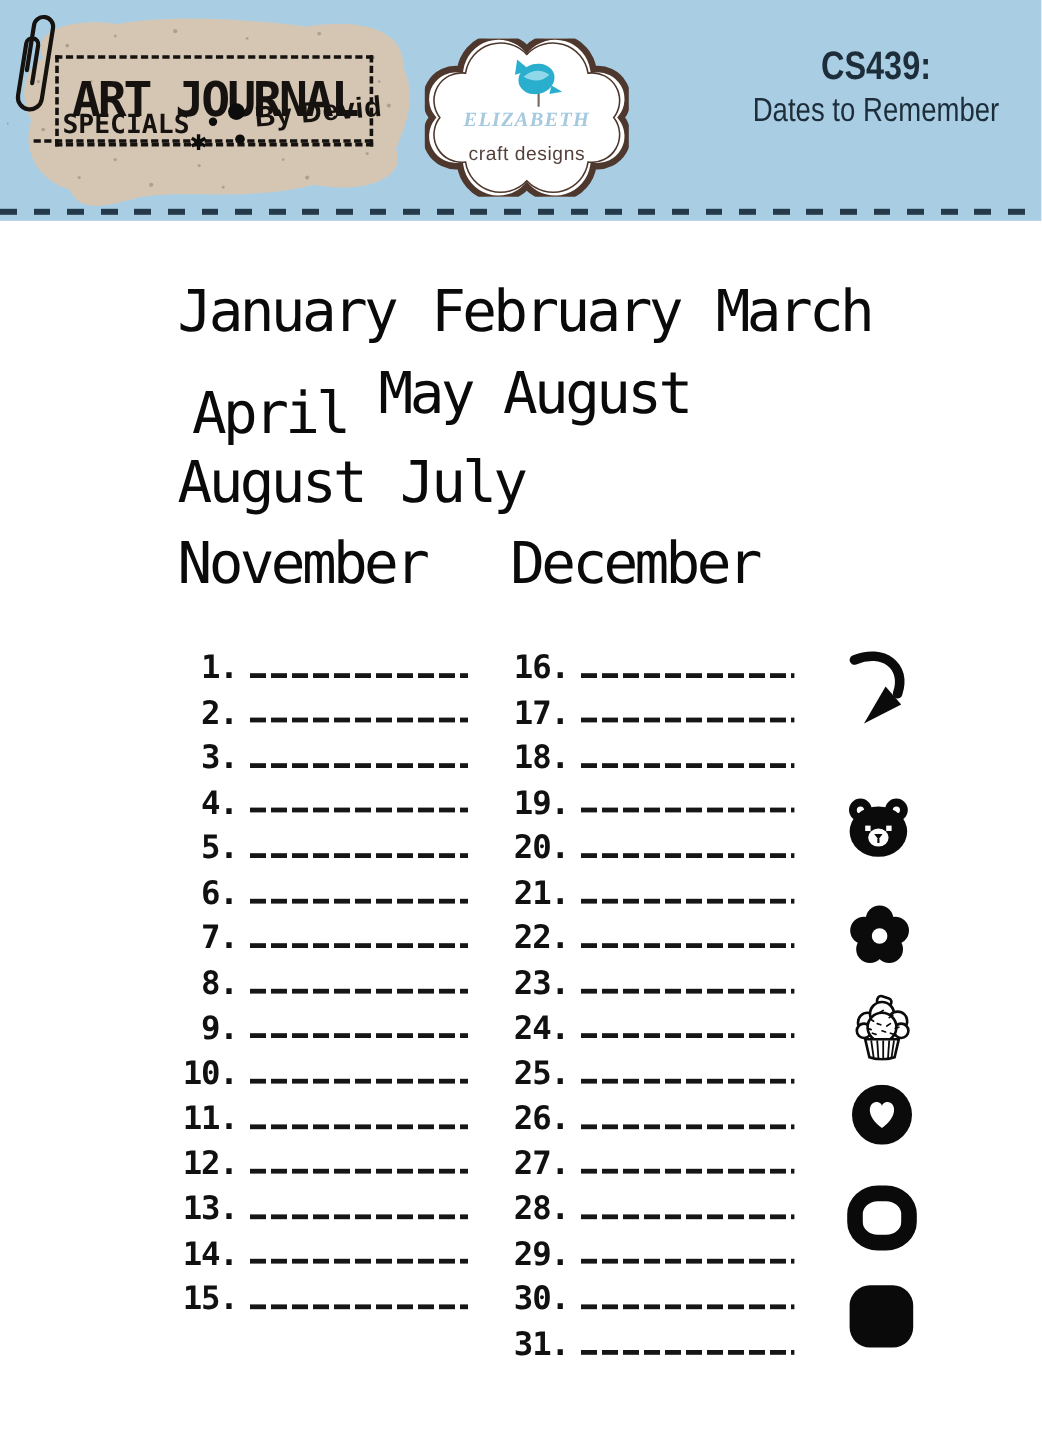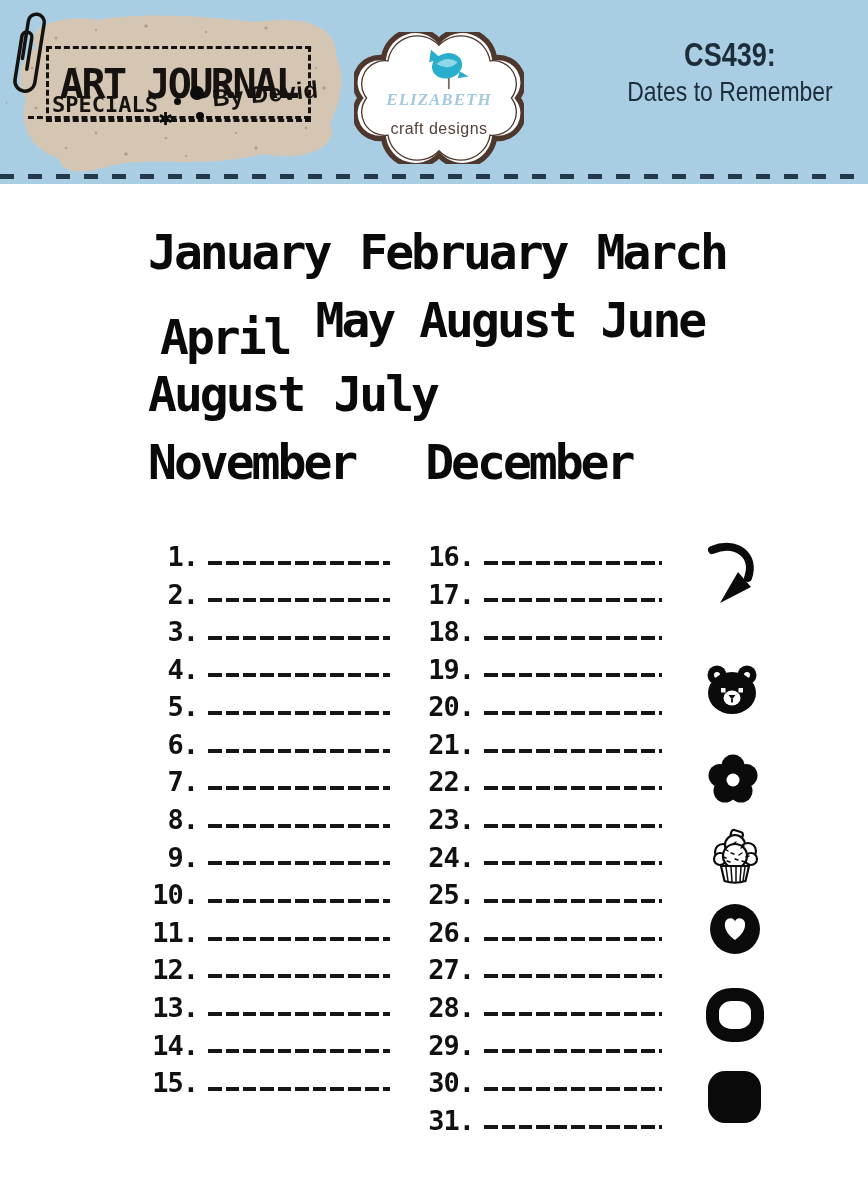--- a/index.html
+++ b/index.html
@@ -35,21 +35,21 @@
     letter-spacing:1px;color:#a5c9df;font-style:italic;}
   .badge-tagline{position:absolute;left:0;top:88px;width:170px;text-align:center;
     font-size:16px;color:#54413a;letter-spacing:.5px;}
   
   .product{position:absolute;left:600px;top:36px;width:260px;text-align:center;
     color:#1d2d3a;transform:scaleX(.82);transform-origin:center;}
   .product-code{font-size:33px;font-weight:700;line-height:1.15;}
   .product-name{font-size:28px;font-weight:500;line-height:1.25;}
   
   .mrow{position:absolute;display:flex;gap:30px;font-family:"DejaVu Sans Mono",monospace;
-    font-weight:bold;font-size:48px;letter-spacing:-3px;color:#0a0a0a;white-space:nowrap;}
+    font-weight:normal;font-size:48px;letter-spacing:-3px;color:#0a0a0a;white-space:nowrap;margin-top:8px;}
   .mrow-1{left:148px;top:224px;}
   .mrow-2{left:160px;top:292px;gap:26px;}
   .mrow-3{left:148px;top:366px;}
   .mrow-4{left:148px;top:434px;gap:70px;}
   .month-offset{position:relative;top:17px;}
   
   .col{position:absolute;top:534px;}
   .col-left{left:140px;}
   .col-right{left:404px;}
   .lrow{display:flex;align-items:flex-end;height:37.6px;}
@@ -146,21 +146,20 @@
 
 <div class="mrow mrow-1">
   <span>January</span>
   <span>February</span>
   <span>March</span>
 </div>
 <div class="mrow mrow-2">
   <span class="month-offset">April</span>
   <span>May</span>
   <span>August</span>
-  <span>June</span>
 </div>
 <div class="mrow mrow-3">
   <span>August</span>
   <span>July</span>
 </div>
 <div class="mrow mrow-4">
   <span>November</span>
   <span>December</span>
 </div>
 

